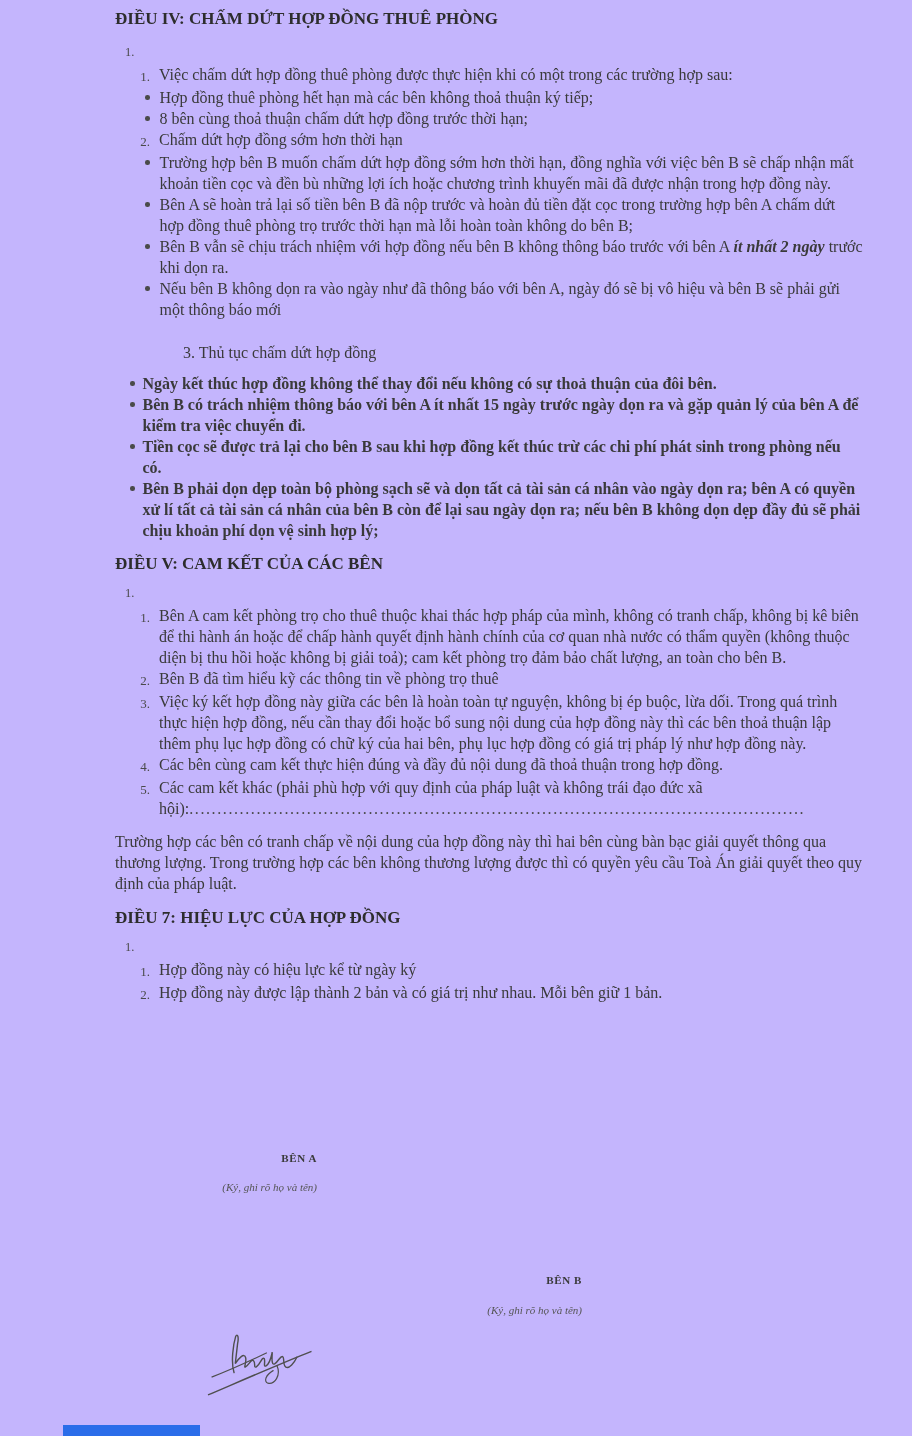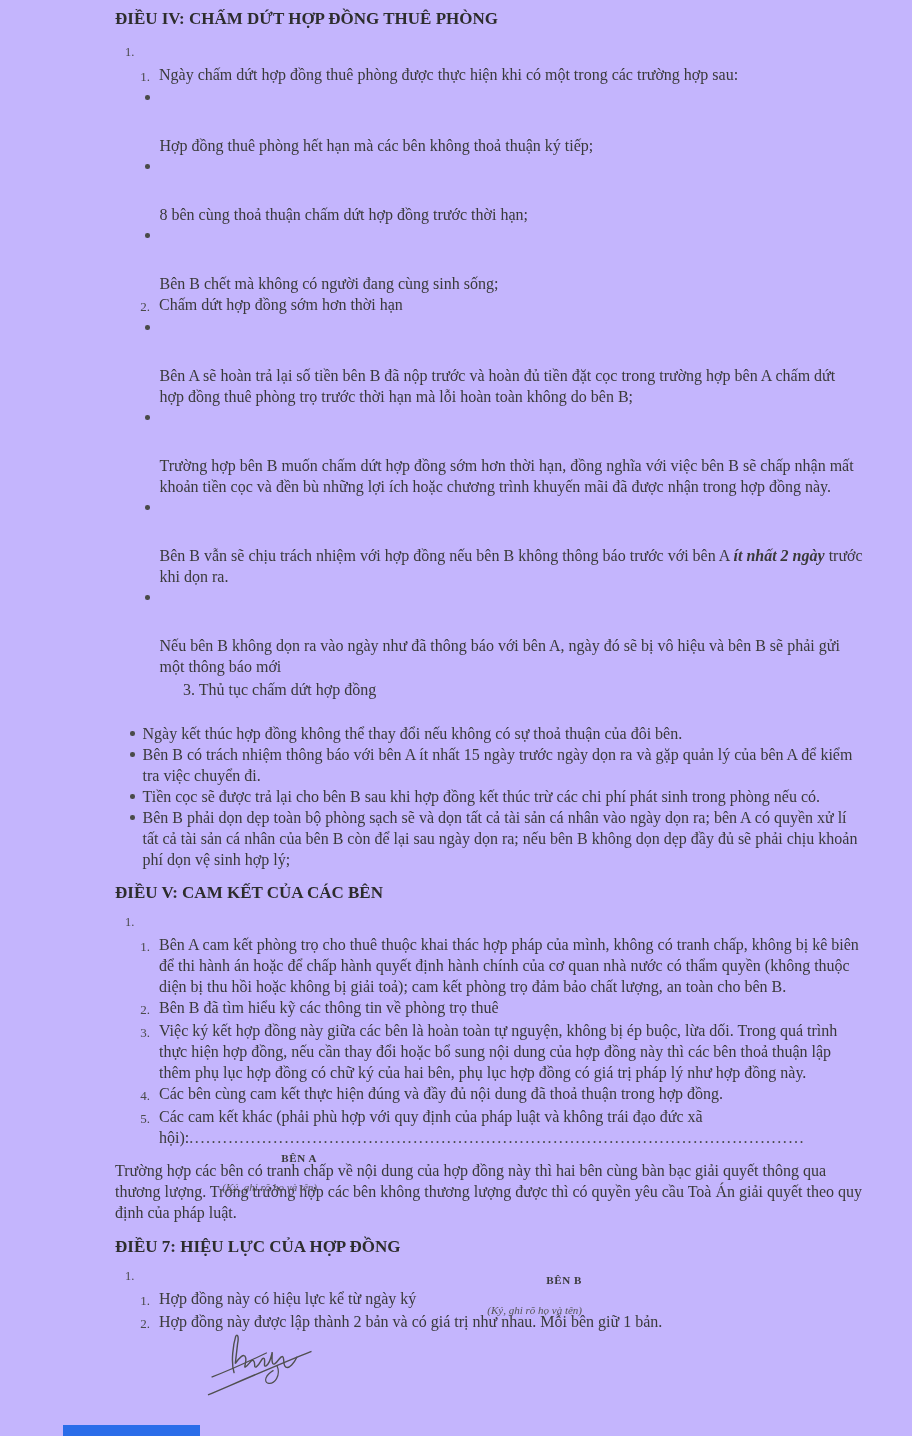--- a/index.html
+++ b/index.html
@@ -13,27 +13,27 @@
 
   .outer-mk { font-size:12.5px; color:#4a4a4a; margin:0 0 3px 10px; line-height:17px; }
 
   .row { display:flex; }
   .mk { width:44px; flex:0 0 44px; text-align:right; padding-right:9px; font-size:13px; color:#4a4a4a; padding-top:2px; }
   .tx { flex:1; }
 
   .blt { display:flex; }
   .dot { flex:0 0 4.5px; width:4.5px; height:4.5px; border-radius:50%; background:#4a4a4a; margin-top:8px; }
   .sub .dot { margin-left:30px; }
-  .sub .btx { margin-left:10px; flex:1;margin-top:48px; }
+  .sub .btx { margin-left:10px; flex:1; }
 
   .tblt .dot { margin-left:15px; }
   .tblt .btx { margin-left:8px; flex:1; }
 
-  .sub3 { margin-top:2px; margin-left:68px; }
-  .tbullets { margin-top:23px; }
+  .sub3 { margin-top:22px; margin-left:68px; }
+  .tbullets { margin-top:10px;font-weight:bold; }
 
   .h-a5 { margin-top:12px; margin-bottom:10px; }
   .h-a6 { margin-top:10px; }
   .h-a7 { margin-top:13px; }
   .para { margin-top:12px; }
   .mk-gap { margin-top:10px; }
 
   .em-bi { font-weight:bold; font-style:italic; }
   .dots { letter-spacing:1.6px; word-break:break-all; color:#4a4a4a; }
   .clip2 { max-height:42px; overflow:hidden; }
@@ -54,46 +54,42 @@
 <body>
 
 <div class="page">
   <div class="content">
 
     <h3 class="art mb14">ĐIỀU IV: CHẤM DỨT HỢP ĐỒNG THUÊ PHÒNG</h3>
     <div class="outer-mk">1.</div>
 
     <div class="row">
       <span class="mk">1.</span>
-      <span class="tx">Ngày chấm dứt hợp đồng thuê phòng được thực hiện khi có một trong các trường hợp sau:</span>
+      <span class="tx">Việc chấm dứt hợp đồng thuê phòng được thực hiện khi có một trong các trường hợp sau:</span>
     </div>
     <div class="blt sub">
       <span class="dot"></span>
       <span class="btx">Hợp đồng thuê phòng hết hạn mà các bên không thoả thuận ký tiếp;</span>
     </div>
     <div class="blt sub">
       <span class="dot"></span>
       <span class="btx">8 bên cùng thoả thuận chấm dứt hợp đồng trước thời hạn;</span>
     </div>
-    <div class="blt sub">
-      <span class="dot"></span>
-      <span class="btx">Bên B chết mà không có người đang cùng sinh sống;</span>
-    </div>
 
     <div class="row">
       <span class="mk">2.</span>
       <span class="tx">Chấm dứt hợp đồng sớm hơn thời hạn</span>
     </div>
     <div class="blt sub">
       <span class="dot"></span>
-      <span class="btx">Bên A sẽ hoàn trả lại số tiền bên B đã nộp trước và hoàn đủ tiền đặt cọc trong trường hợp bên A chấm dứt hợp đồng thuê phòng trọ trước thời hạn mà lỗi hoàn toàn không do bên B;</span>
+      <span class="btx">Trường hợp bên B muốn chấm dứt hợp đồng sớm hơn thời hạn, đồng nghĩa với việc bên B sẽ chấp nhận mất khoản tiền cọc và đền bù những lợi ích hoặc chương trình khuyến mãi đã được nhận trong hợp đồng này.</span>
     </div>
     <div class="blt sub">
       <span class="dot"></span>
-      <span class="btx">Trường hợp bên B muốn chấm dứt hợp đồng sớm hơn thời hạn, đồng nghĩa với việc bên B sẽ chấp nhận mất khoản tiền cọc và đền bù những lợi ích hoặc chương trình khuyến mãi đã được nhận trong hợp đồng này.</span>
+      <span class="btx">Bên A sẽ hoàn trả lại số tiền bên B đã nộp trước và hoàn đủ tiền đặt cọc trong trường hợp bên A chấm dứt hợp đồng thuê phòng trọ trước thời hạn mà lỗi hoàn toàn không do bên B;</span>
     </div>
     <div class="blt sub">
       <span class="dot"></span>
       <span class="btx"><span>Bên B vẫn sẽ chịu trách nhiệm với hợp đồng nếu bên B không thông báo trước với bên A </span><span class="em-bi">ít nhất 2 ngày</span><span> trước khi dọn ra.</span></span>
     </div>
     <div class="blt sub">
       <span class="dot"></span>
       <span class="btx">Nếu bên B không dọn ra vào ngày như đã thông báo với bên A, ngày đó sẽ bị vô hiệu và bên B sẽ phải gửi một thông báo mới</span>
     </div>
 

